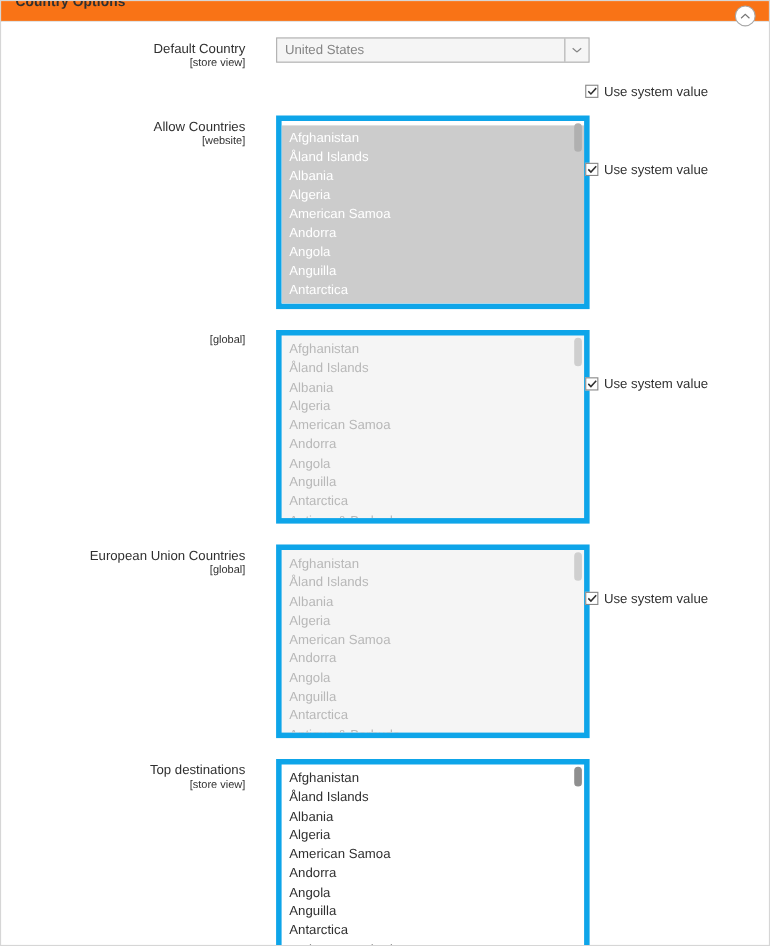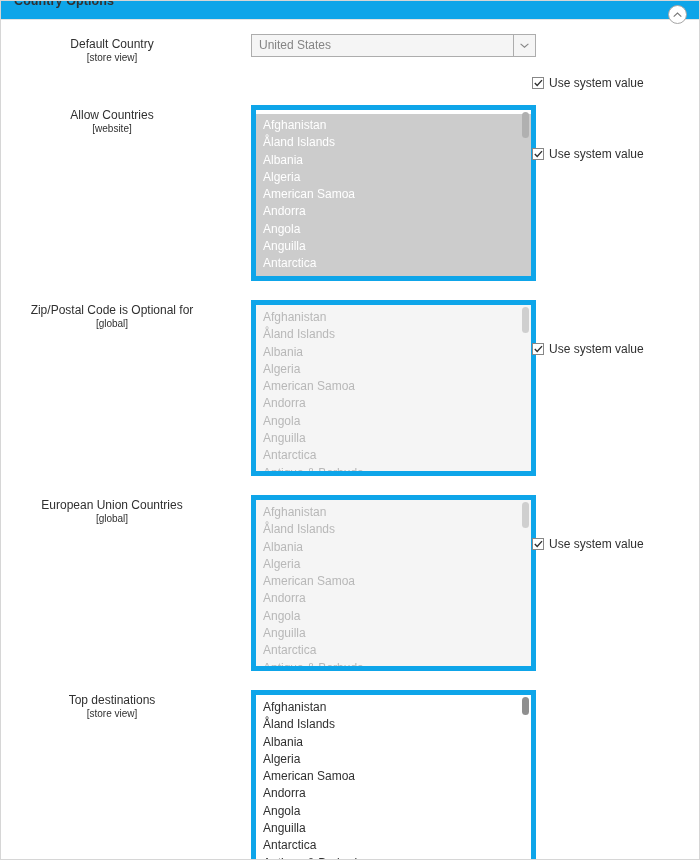--- a/index.html
+++ b/index.html
@@ -25,21 +25,21 @@
     position: relative;
     overflow: hidden;
   }
 
   .panel-header {
     height: 15px;
     border-bottom: 1px solid #e3e3e3;
     display: flex;
     align-items: center;
     padding: 0 14px 18px 13px;
-    background: #0ea5e9;
+    background: #f97316;
     position: relative;
   }
   .panel-title {
     font-size: 12.5px;
     font-weight: bold;
     color: #303030;
     letter-spacing: 0.1px;
   }
   .collapse-toggle {
     position: absolute;
@@ -61,21 +61,21 @@
     padding: 14px 0 0 0;
   }
 
   .field-row {
     display: flex;
     align-items: flex-start;
     margin-bottom: 14px;
   }
   .field-label {
     width: 232px;
-    text-align: center;
+    text-align: right;
     padding-right: 10px;
     padding-top: 3px;
     flex: 0 0 232px;
   }
   .field-label .lbl {
     font-size: 12px;
     color: #303030;
     line-height: 14px;
     display: block;
   }
@@ -284,21 +284,20 @@
               <path d="M0.8 4.0 L3.2 6.4 L8.0 1.1" fill="none" stroke="#303030" stroke-width="1.4"></path>
             </svg>
           </span>
           <span class="cb-label">Use system value</span>
         </div>
       </div>
     </div>
 
     <div class="field-row" style="margin-bottom:19px;">
       <div class="field-label">
-        <span class="lbl">Zip/Postal Code is Optional for</span>
         <span class="scope">[global]</span>
       </div>
       <div class="field-control">
         <div class="multiselect ms-disabled">
           <div class="opt">Afghanistan</div>
           <div class="opt">Åland Islands</div>
           <div class="opt">Albania</div>
           <div class="opt">Algeria</div>
           <div class="opt">American Samoa</div>
           <div class="opt">Andorra</div>

